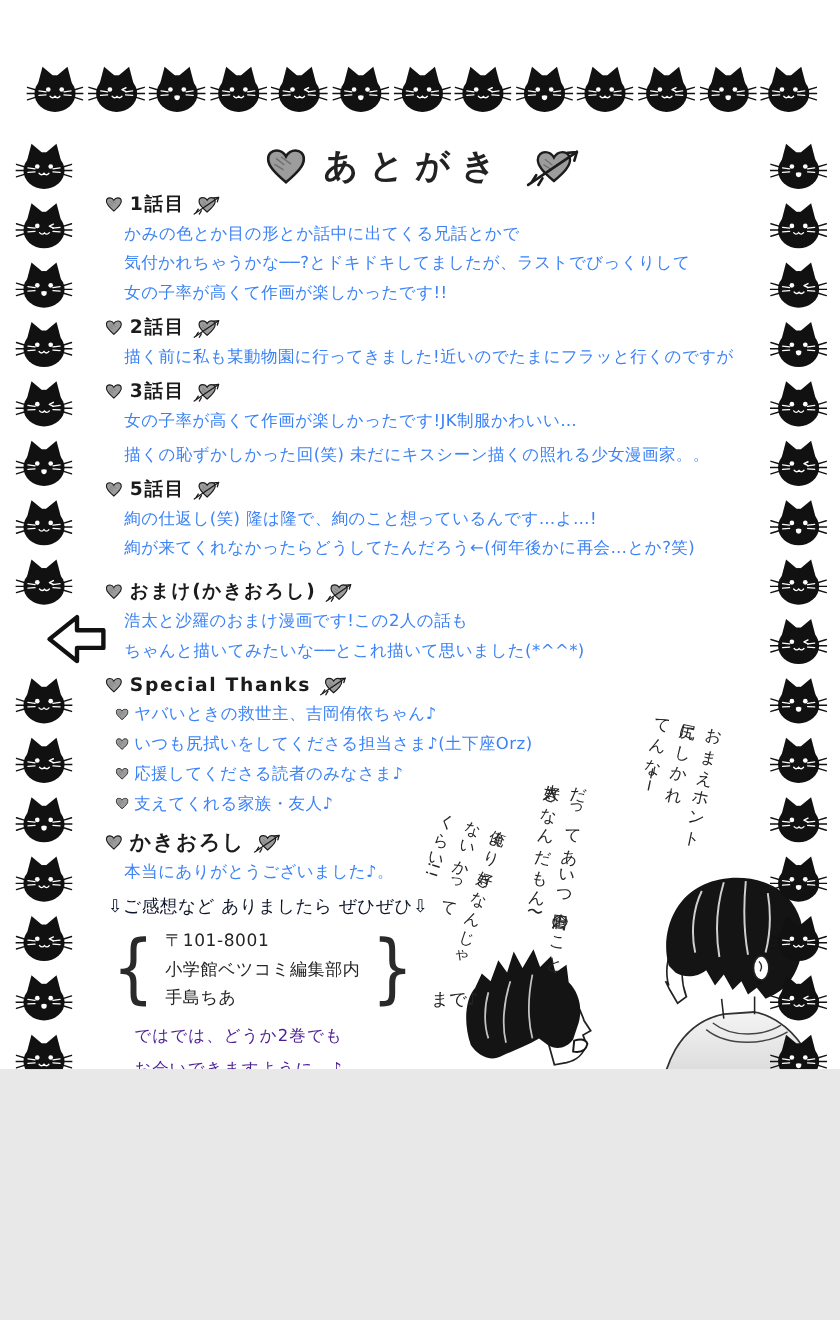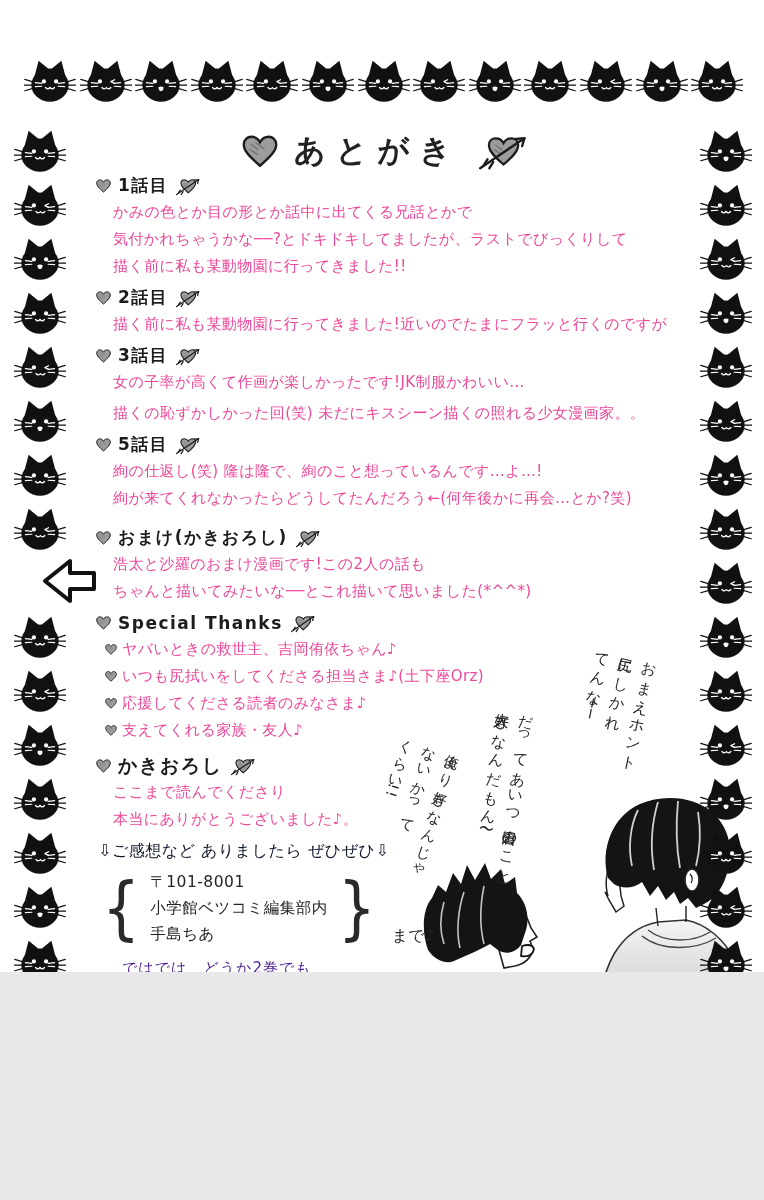--- a/index.html
+++ b/index.html
@@ -17,21 +17,21 @@
   .title-text{ font-size:31px; letter-spacing:10px; font-weight:bold; color:#222; }
   .heart-lg{ width:36px; height:33px; }
   .heart-arrow-lg{ width:52px; height:40px; }
   
   .content{ position:absolute; left:96px; top:172px; width:575px; z-index:3; }
   .section{ margin-bottom:4px; }
   .sec-head{ display:flex; align-items:center; gap:7px; height:27px; font-size:17px; font-weight:bold; letter-spacing:1.5px; color:#1c1c1c; }
   .heart-sm{ width:15px; height:14px; flex:0 0 auto; }
   .heart-arrow-sm{ width:26px; height:20px; flex:0 0 auto; }
   .heart-xs{ width:12px; height:11px; flex:0 0 auto; margin-right:5px; }
-  .sec-line{ font-size:15px; line-height:27px; letter-spacing:0.4px; padding-left:17px; white-space:nowrap; color:#ec4899; }
+  .sec-line{ font-size:15px; line-height:27px; letter-spacing:0.4px; padding-left:17px; white-space:nowrap; color:#3b82f6; }
   .sec-line.bullet{ display:flex; align-items:center; padding-left:9px; }
   .sec-saigoni .sec-head{ font-size:19px; }
   .sec-saigoni{ margin-top:8px; }
   .sec-omake{ margin-top:12px; }
   .feedback-line{ font-size:16px; line-height:28px; letter-spacing:0.5px; margin:2px 0 4px 2px; white-space:nowrap; color:#0f172a; }
   
   .address-row{ display:flex; align-items:center; margin:4px 0 6px 6px; }
   .brace{ font-size:60px; font-weight:400; color:#2a2a2a; line-height:1; transform:scaleY(1.15); }
   .addr-lines{ margin:0 10px; }
   .addr-lines div{ font-size:15.5px; line-height:26px; letter-spacing:0.5px; white-space:nowrap; color:#242424; }
@@ -328,21 +328,21 @@
             <svg class="heart-sm">
               <use href="#sym-heart"></use>
             </svg>
             <span class="sec-title">1話目</span>
             <svg class="heart-arrow-sm">
               <use href="#sym-heart-arrow"></use>
             </svg>
           </div>
           <div class="sec-line">かみの色とか目の形とか話中に出てくる兄話とかで</div>
           <div class="sec-line">気付かれちゃうかな──?とドキドキしてましたが、ラストでびっくりして</div>
-          <div class="sec-line">描く前に私も某動物園に行ってきました!!</div>
+          <div class="sec-line">女の子率が高くて作画が楽しかったです!!</div>
         </div>
         <div class="section">
           <div class="sec-head">
             <svg class="heart-sm">
               <use href="#sym-heart"></use>
             </svg>
             <span class="sec-title">2話目</span>
             <svg class="heart-arrow-sm">
               <use href="#sym-heart-arrow"></use>
             </svg>
@@ -428,21 +428,20 @@
         <div class="section sec-saigoni">
           <div class="sec-head">
             <svg class="heart-sm">
               <use href="#sym-heart"></use>
             </svg>
             <span class="sec-title">かきおろし</span>
             <svg class="heart-arrow-sm">
               <use href="#sym-heart-arrow"></use>
             </svg>
           </div>
-          <div class="sec-line">ここまで読んでくださり</div>
           <div class="sec-line">本当にありがとうございました♪。</div>
         </div>
       </div>
     <div class="feedback-line">⇩ご感想など ありましたら ぜひぜひ⇩</div>
     <div class="address-row">
       <span class="brace">{</span>
       <div class="addr-lines">
         <div>〒101-8001</div>
         <div>小学館ベツコミ編集部内</div>
         <div>手島ちあ</div>

